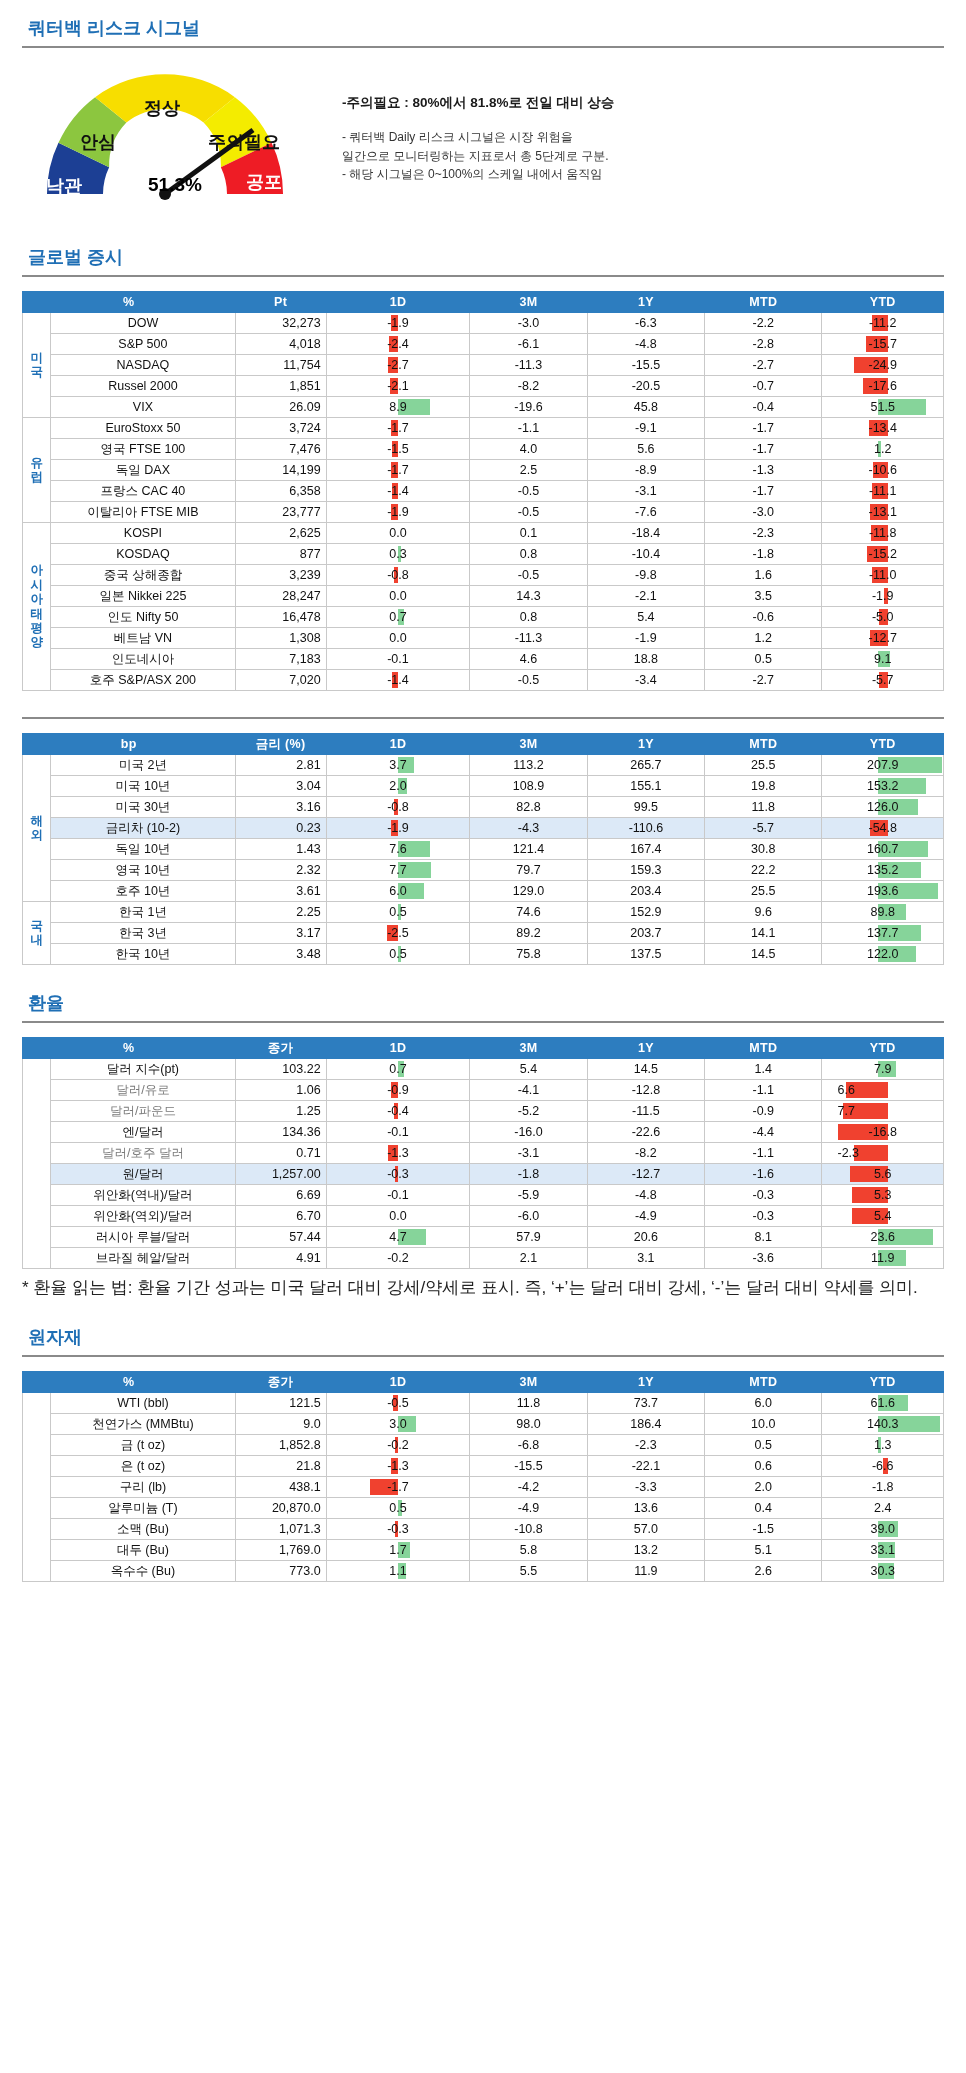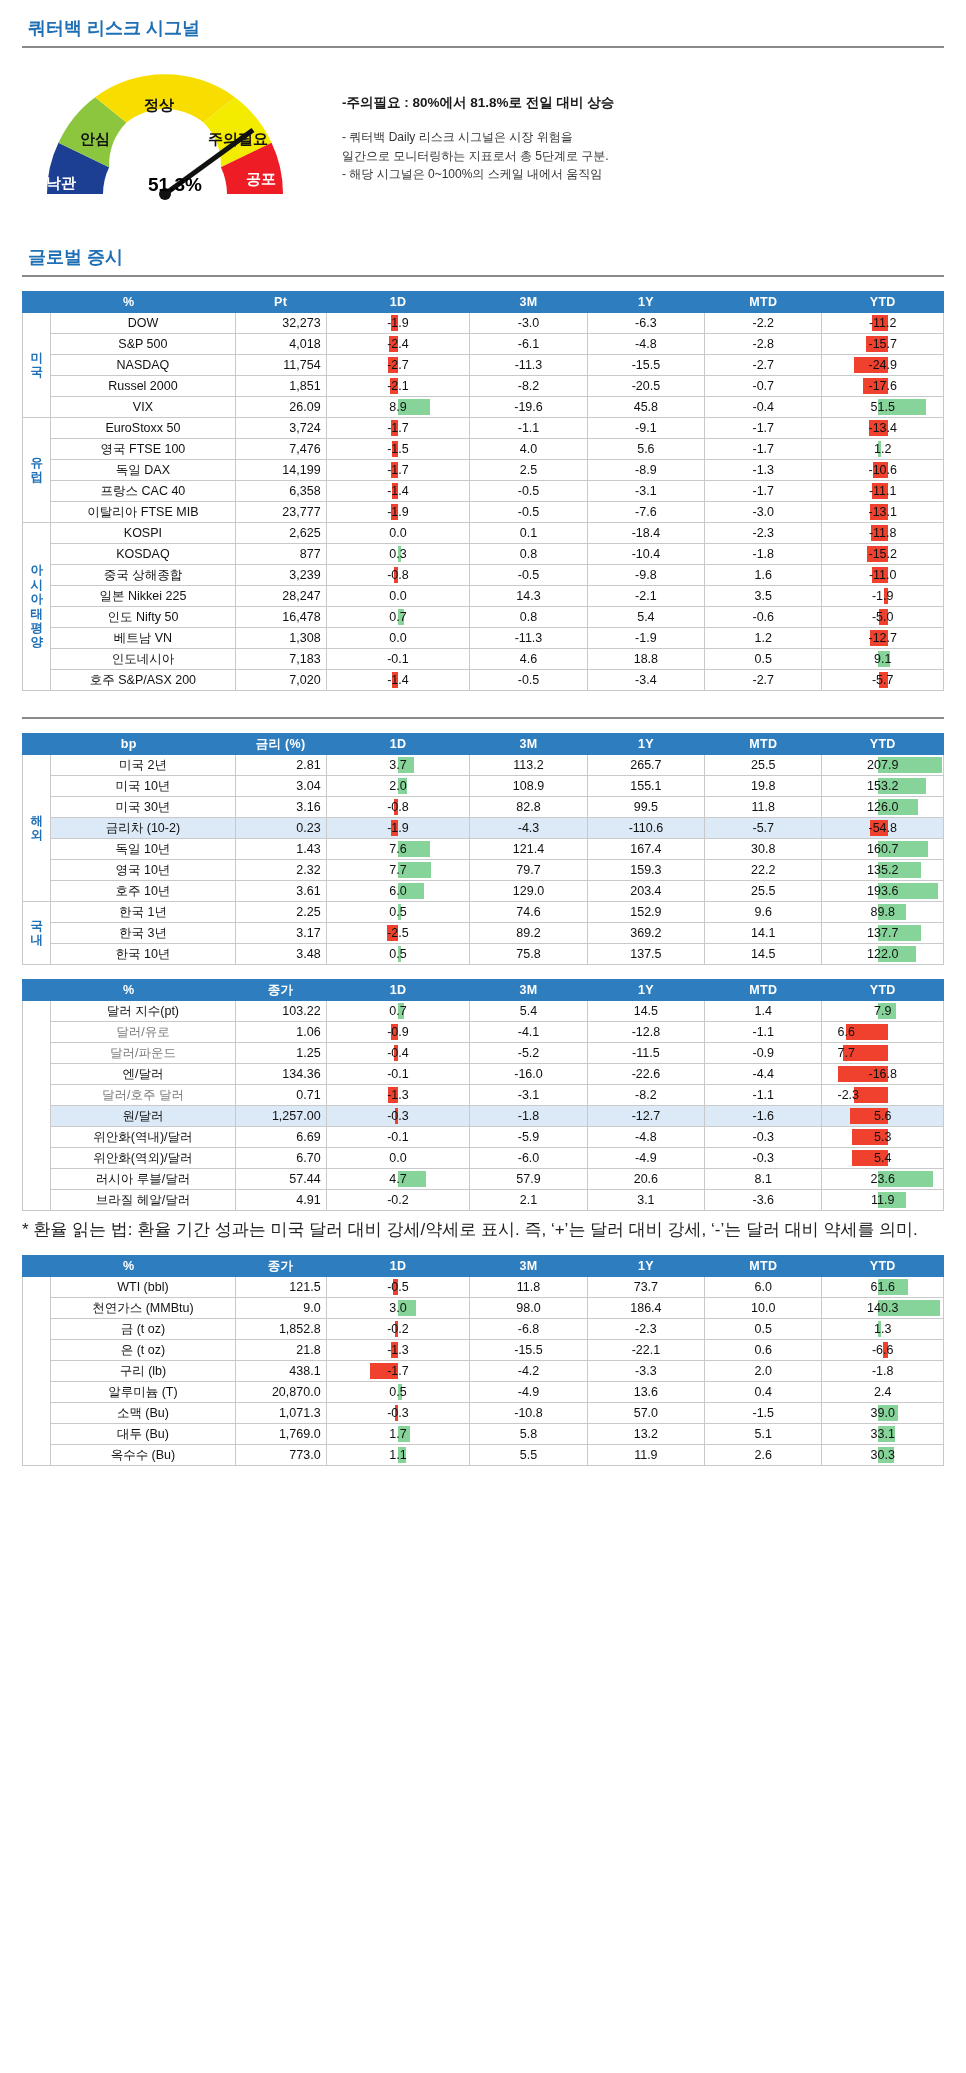--- a/index.html
+++ b/index.html
@@ -43,21 +43,21 @@
   }
   .gauge {
     position: relative;
     width: 250px;
     height: 128px;
     margin-left: 18px;
   }
   .gauge svg { display:block; }
   .gauge .seg-label {
     position: absolute;
-    font-size: 15px;
+    font-size: 18px;
     font-weight: bold;
     color: #111;
     white-space: nowrap;
   }
   .seg-label.l-nakgwan {
     left: 6px; top: 100px; color:#ffffff;
     background: transparent;
   }
   .seg-label.l-ansim { left: 40px; top: 56px; }
   .seg-label.l-normal { left: 104px; top: 22px; }
@@ -753,21 +753,21 @@
       <tr>
         <td class="nm">한국 3년</td>
         <td class="val">3.17</td>
         <td class="bar-cell">
             <span class="barbox">
               <span class="bar neg" style="width:11px"></span>
             </span>
             <span class="celltext">-2.5</span>
           </td>
         <td class="num">89.2</td>
-        <td class="num">369.2</td>
+        <td class="num">203.7</td>
         <td class="num">14.1</td>
         <td class="ytd">
             <span class="ytdbox">
               <span class="ytdbar pos" style="width:43px"></span>
             </span>
             <span class="celltext">137.7</span>
           </td>
       </tr>
       <tr>
         <td class="nm">한국 10년</td>
@@ -784,20 +784,24 @@
         <td class="ytd">
             <span class="ytdbox">
               <span class="ytdbar pos" style="width:38px"></span>
             </span>
             <span class="celltext">122.0</span>
           </td>
       </tr>
     </tbody>
   </table>
 
+  <div class="sec-head">
+    <h2 class="section-title">환율</h2>
+    <div class="title-rule"></div>
+  </div>
 
   <table class="data">
     <thead>
       <tr>
         <th colspan="2">%</th>
         <th>종가</th>
         <th>1D</th>
         <th>3M</th>
         <th>1Y</th>
         <th>MTD</th>
@@ -985,20 +989,24 @@
             <span class="ytdbox">
               <span class="ytdbar pos" style="width:28px"></span>
             </span>
             <span class="celltext">11.9</span>
           </td>
       </tr>
     </tbody>
   </table>
   <div class="foot-note">* 환율 읽는 법: 환율 기간 성과는 미국 달러 대비 강세/약세로 표시. 즉, ‘+’는 달러 대비 강세, ‘-’는 달러 대비 약세를 의미.</div>
 
+  <div class="sec-head">
+    <h2 class="section-title">원자재</h2>
+    <div class="title-rule"></div>
+  </div>
 
   <table class="data">
     <thead>
       <tr>
         <th colspan="2">%</th>
         <th>종가</th>
         <th>1D</th>
         <th>3M</th>
         <th>1Y</th>
         <th>MTD</th>

